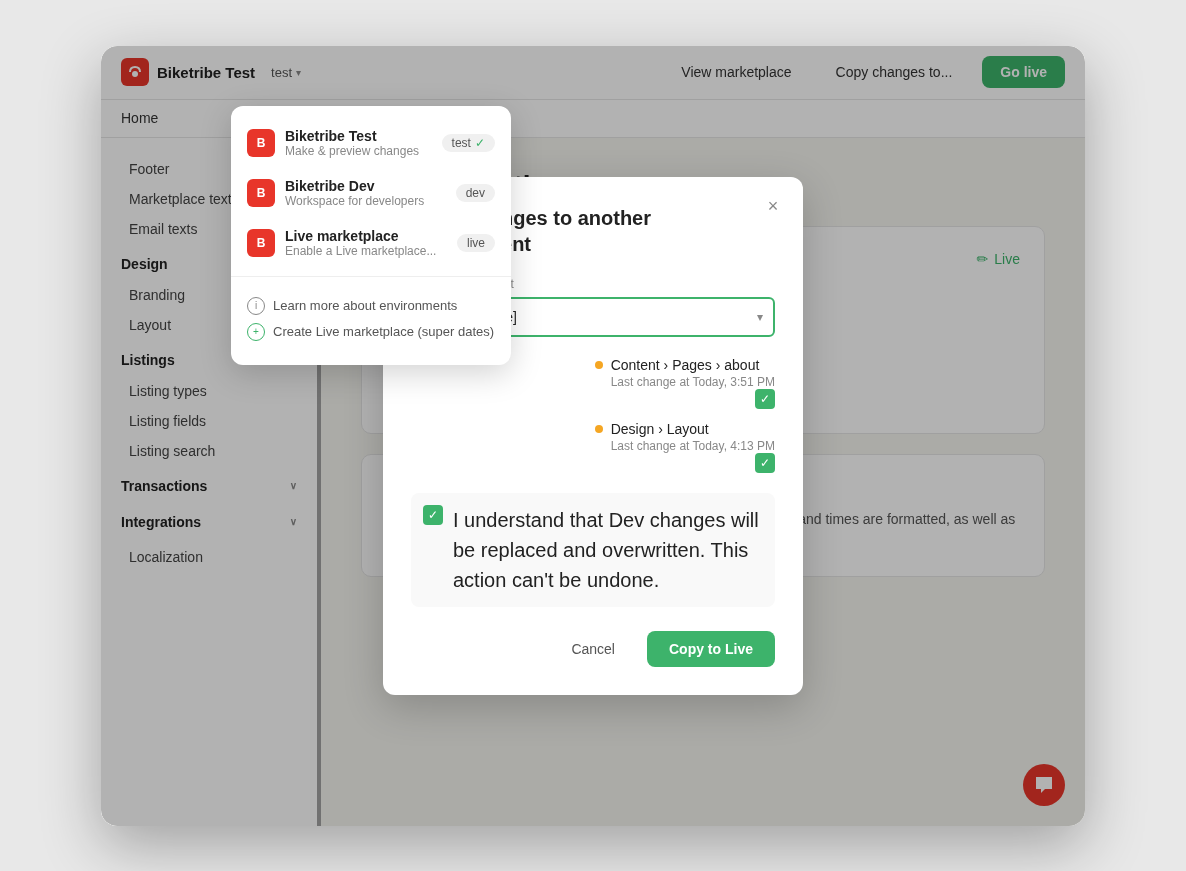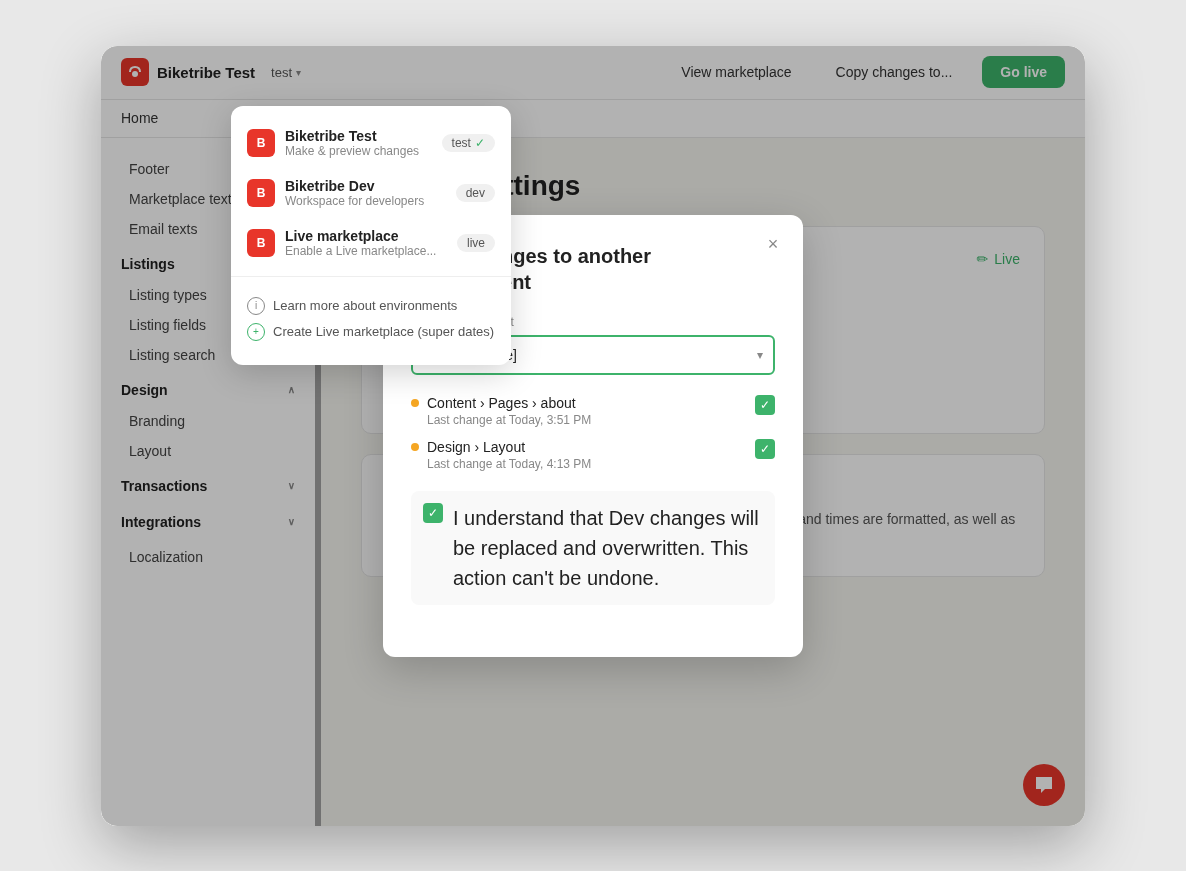--- a/index.html
+++ b/index.html
@@ -112,21 +112,21 @@
     
     .main-layout {
       display: flex;
       height: calc(780px - 92px);
     }
 
     
     .sidebar {
       width: 220px;
       background: #fff;
-      border-right: 6px solid #a3a3a3;
+      border-right: 4px solid #a3a3a3;
       padding: 16px 0;
       overflow-y: auto;
       flex-shrink: 0;
     }
 
     .sidebar-section {
       margin-bottom: 4px;
     }
 
     .sidebar-section-header {
@@ -409,23 +409,24 @@
     }
 
     .modified-label {
       font-size: 12px;
       color: #888;
       margin-bottom: 10px;
     }
 
     .modified-item {
       display: flex;
-      align-items: flex-start;
+      align-items: flex-end;
       justify-content: space-between;
       margin-bottom: 12px;
+      flex-direction: column;
     }
 
     .modified-item-left {
       display: flex;
       align-items: flex-start;
       gap: 8px;
     }
 
     .orange-dot {
       width: 8px;
@@ -560,35 +561,35 @@
     <div class="sidebar">
 
       <div class="sidebar-section">
         <div class="sidebar-item">Footer</div>
         <div class="sidebar-item">Marketplace texts</div>
         <div class="sidebar-item">Email texts</div>
       </div>
 
       <div class="sidebar-section">
         <div class="sidebar-section-header">
+          <span>Design</span>
+          <span class="chevron">∧</span>
+        </div>
+        <div class="sidebar-item">Branding</div>
+        <div class="sidebar-item">Layout</div>
+      </div>
+
+      <div class="sidebar-section">
+        <div class="sidebar-section-header">
           <span>Listings</span>
           <span class="chevron">∧</span>
         </div>
         <div class="sidebar-item">Listing types</div>
         <div class="sidebar-item">Listing fields</div>
         <div class="sidebar-item">Listing search</div>
-      </div>
-
-      <div class="sidebar-section">
-        <div class="sidebar-section-header">
-          <span>Design</span>
-          <span class="chevron">∧</span>
-        </div>
-        <div class="sidebar-item">Branding</div>
-        <div class="sidebar-item">Layout</div>
       </div>
 
       <div class="sidebar-section">
         <div class="sidebar-section-header">
           <span>Transactions</span>
           <span class="chevron">∨</span>
         </div>
       </div>
 
       <div class="sidebar-section">
@@ -731,20 +732,24 @@
           </div>
           <div class="green-checkbox">✓</div>
         </div>
       </div>
 
       <div class="understand-section">
         <div class="green-checkbox">✓</div>
         <span class="understand-text">I understand that Dev changes will be replaced and overwritten. This action can't be undone.</span>
       </div>
 
+      <div class="dialog-footer">
+        <button class="cancel-btn">Cancel</button>
+        <button class="copy-btn">Copy to Live</button>
+      </div>
 
     </div>
   </div>
 
   <div class="chat-bubble">
     <svg width="20" height="20" viewBox="0 0 20 20" fill="white">
       <path d="M2 2h16v12H11l-4 4v-4H2z"></path>
     </svg>
   </div>
 

